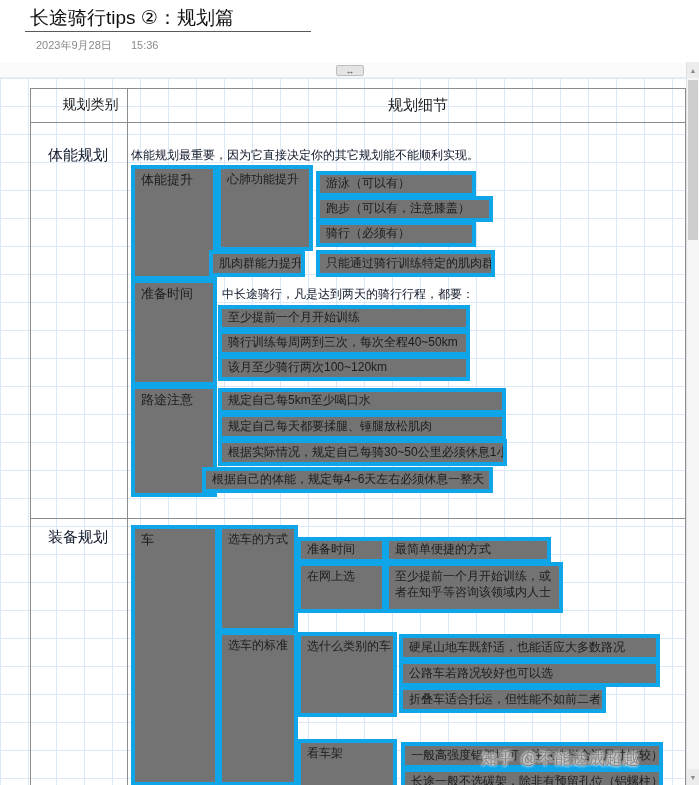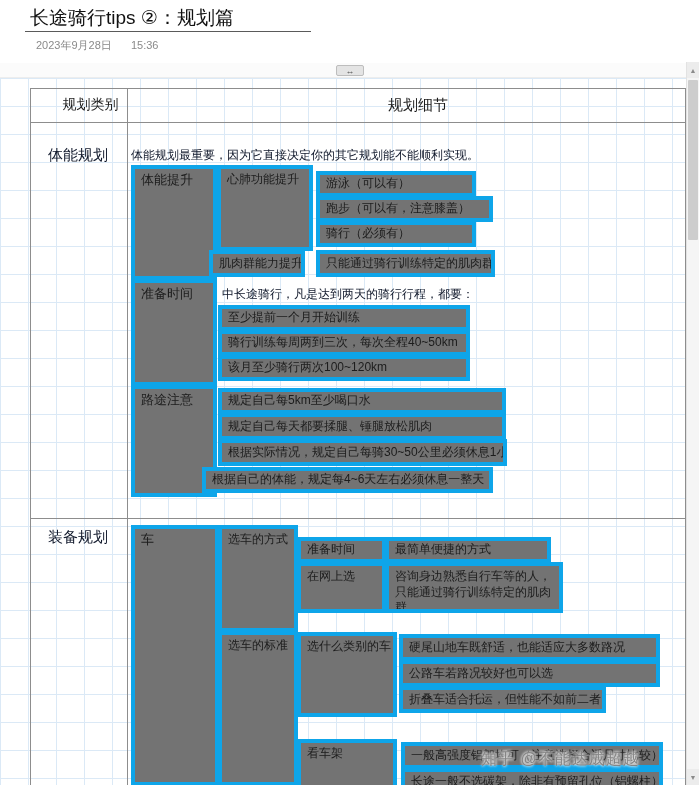--- a/index.html
+++ b/index.html
@@ -82,21 +82,21 @@
 
 <div class="txt" style="left:48px;top:528px;font-size:15px;">装备规划</div>
 
 <div class="cell top lbl" style="left:131px;top:525px;width:88px;height:261px;">车</div>
 <div class="cell top" style="left:218px;top:525px;width:80px;height:107px;">选车的方式</div>
 <div class="cell top" style="left:218px;top:631px;width:80px;height:155px;">选车的标准</div>
 
 <div class="cell" style="left:297px;top:537px;width:89px;height:26px;">准备时间</div>
 <div class="cell" style="left:385px;top:537px;width:166px;height:26px;">最简单便捷的方式</div>
 <div class="cell top" style="left:297px;top:562px;width:89px;height:51px;">在网上选</div>
-<div class="cell top wrap" style="left:385px;top:562px;width:178px;height:51px;">咨询身边熟悉自行车等的人，只能通过骑行训练特定的肌肉群</div>
+<div class="cell top wrap" style="left:385px;top:562px;width:178px;height:51px;">至少提前一个月开始训练，或者在知乎等咨询该领域内人士</div>
 
 <div class="cell top" style="left:297px;top:632px;width:100px;height:85px;">选什么类别的车</div>
 <div class="cell" style="left:399px;top:634px;width:261px;height:27px;">硬尾山地车既舒适，也能适应大多数路况</div>
 <div class="cell" style="left:399px;top:660px;width:261px;height:27px;">公路车若路况较好也可以选</div>
 <div class="cell" style="left:399px;top:686px;width:207px;height:27px;">折叠车适合托运，但性能不如前二者</div>
 
 <div class="cell top" style="left:297px;top:739px;width:100px;height:60px;">看车架</div>
 <div class="cell" style="left:401px;top:742px;width:262px;height:27px;">一般高强度铝架均可（注意选择合适尺寸比较）</div>
 <div class="cell" style="left:401px;top:768px;width:262px;height:27px;">长途一般不选碳架，除非有预留孔位（铝螺柱）</div>
 

